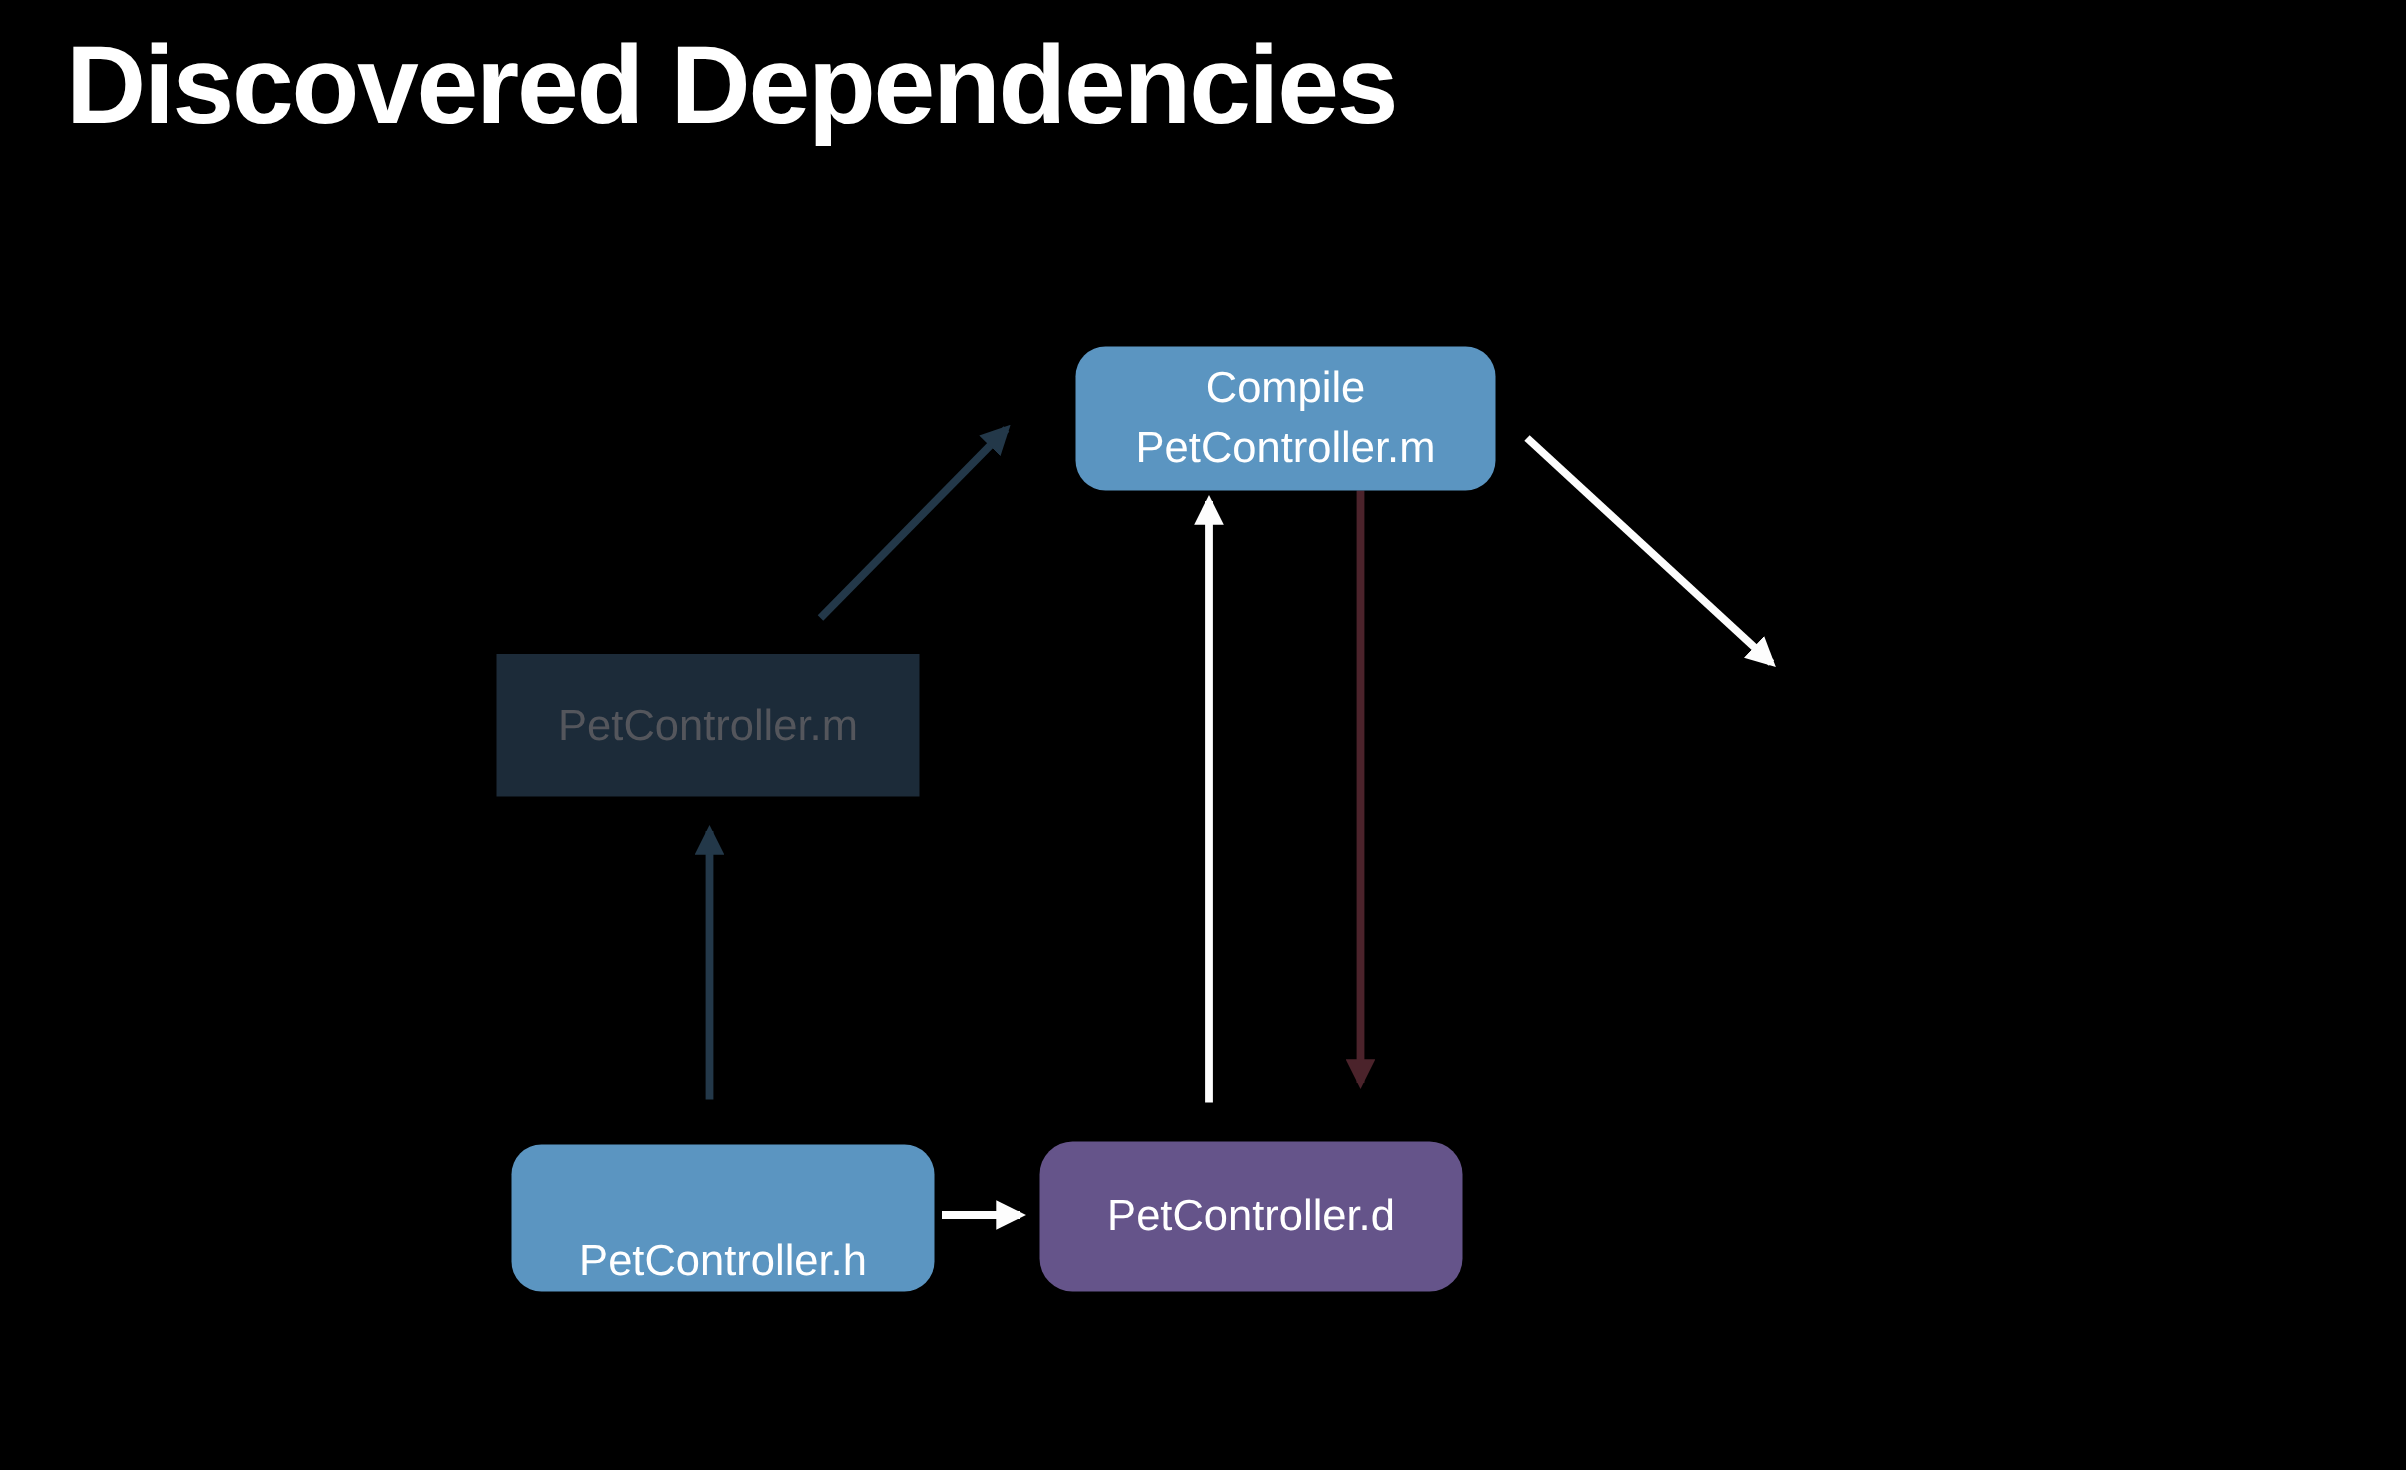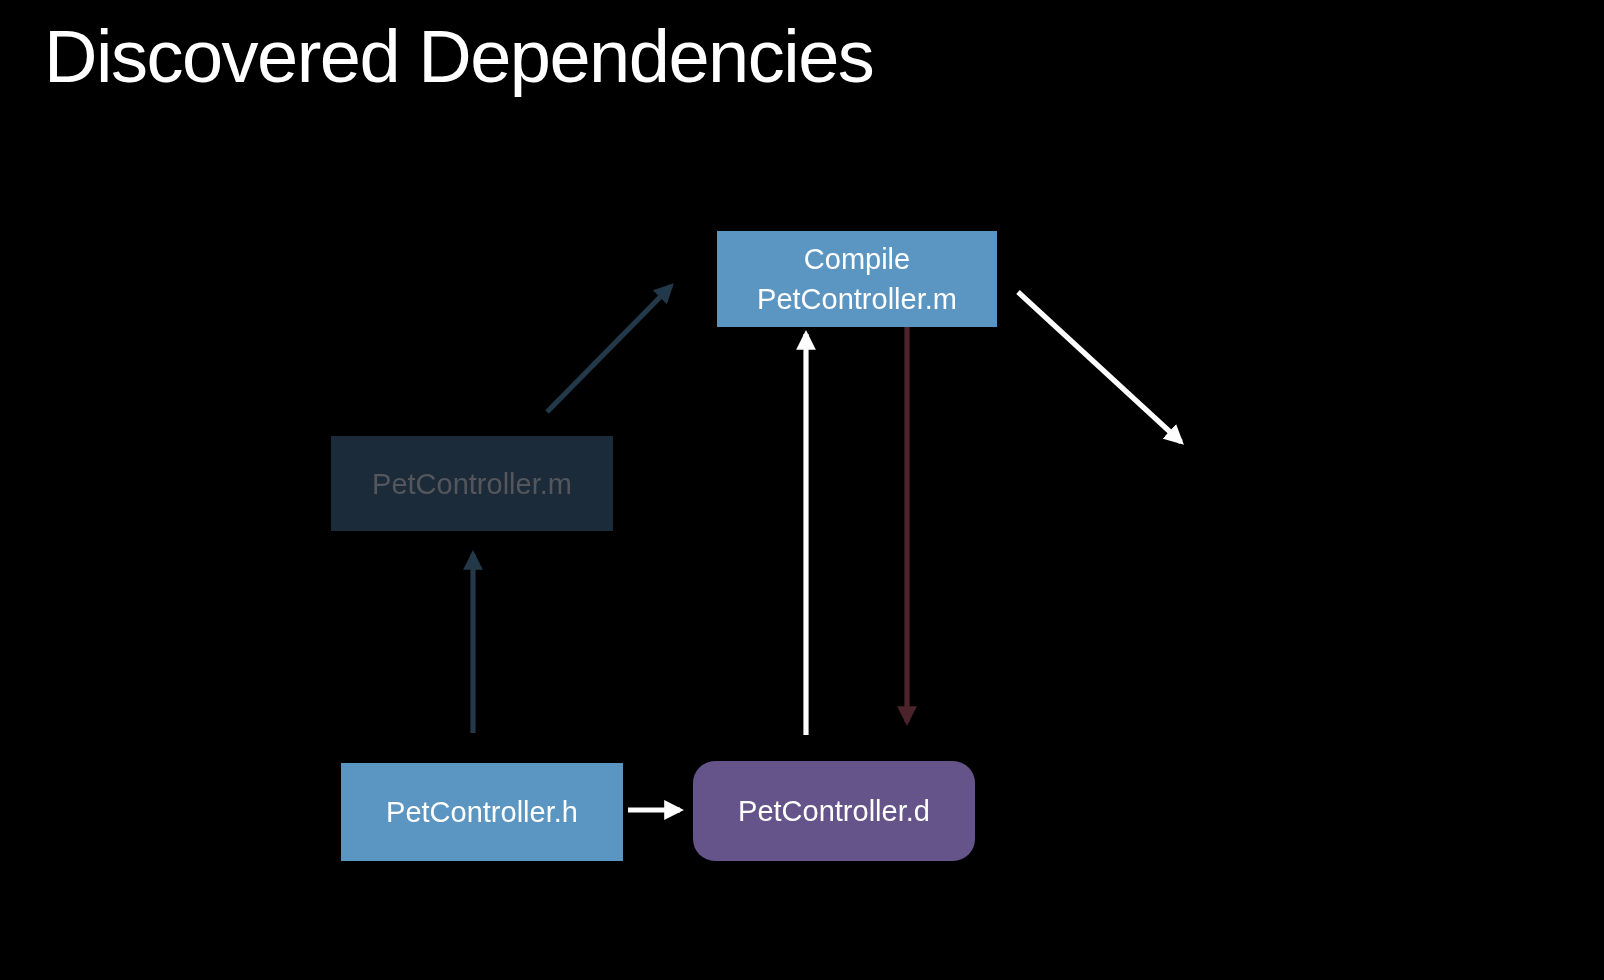--- a/index.html
+++ b/index.html
@@ -14,21 +14,21 @@
     height: 980px;
     background: var(--c-background, #000);
     overflow: hidden;
   }
   .page-title {
     position: absolute;
     left: 44px;
     top: 14px;
     margin: 0;
     font-size: 74px;
-    font-weight: normal;
+    font-weight: bold;
     letter-spacing: -1.5px;
     color: var(--c-title-text, #fff);
     white-space: nowrap;
   }
   .edges-layer {
     position: absolute;
     left: 0;
     top: 0;
     width: 1604px;
     height: 980px;
@@ -37,30 +37,30 @@
     position: absolute;
     display: flex;
     flex-direction: column;
     align-items: center;
     justify-content: center;
     text-align: center;
     font-size: 29px;
     line-height: 40px;
     color: var(--c-node-text, #fff);
   }
-  .node.blue   { background: var(--c-node-blue, #5b95c1); }
+  .node.blue   { background: var(--c-node-blue, #5b95c1); border-radius: 20px; }
   .node.purple { background: var(--c-node-purple, #65548a); border-radius: 22px; }
   .node.dimmed {
     background: var(--c-node-dimmed-bg, #1c2b39);
     color: var(--c-node-dimmed-text, #54565c);
   }
   .n-compile { left: 717px;  top: 231px; width: 280px; height: 96px; }
   .n-m       { left: 331px;  top: 436px; width: 282px; height: 95px; }
   .n-o       { left: 1115px; top: 470px; width: 281px; height: 97px; }
-  .n-h       { left: 341px;  top: 763px; width: 282px; height: 98px; }
+  .n-h       { left: 341px;  top: 763px; width: 282px; height: 98px; justify-content: flex-end; }
   .n-d       { left: 693px;  top: 761px; width: 282px; height: 100px; }
 
   .stroke-darkblue { stroke: var(--c-arrow-dark-blue, #233849); }
   .stroke-darkred  { stroke: var(--c-arrow-dark-red, #4b232b); }
   .stroke-white    { stroke: var(--c-arrow-white, #fdfdfd); }
   .fill-darkblue   { fill: var(--c-arrow-dark-blue, #233849); }
   .fill-darkred    { fill: var(--c-arrow-dark-red, #4b232b); }
   .fill-white      { fill: var(--c-arrow-white, #fdfdfd); }
   .edge { fill: none; stroke-width: 5.2px; }
 </style>

